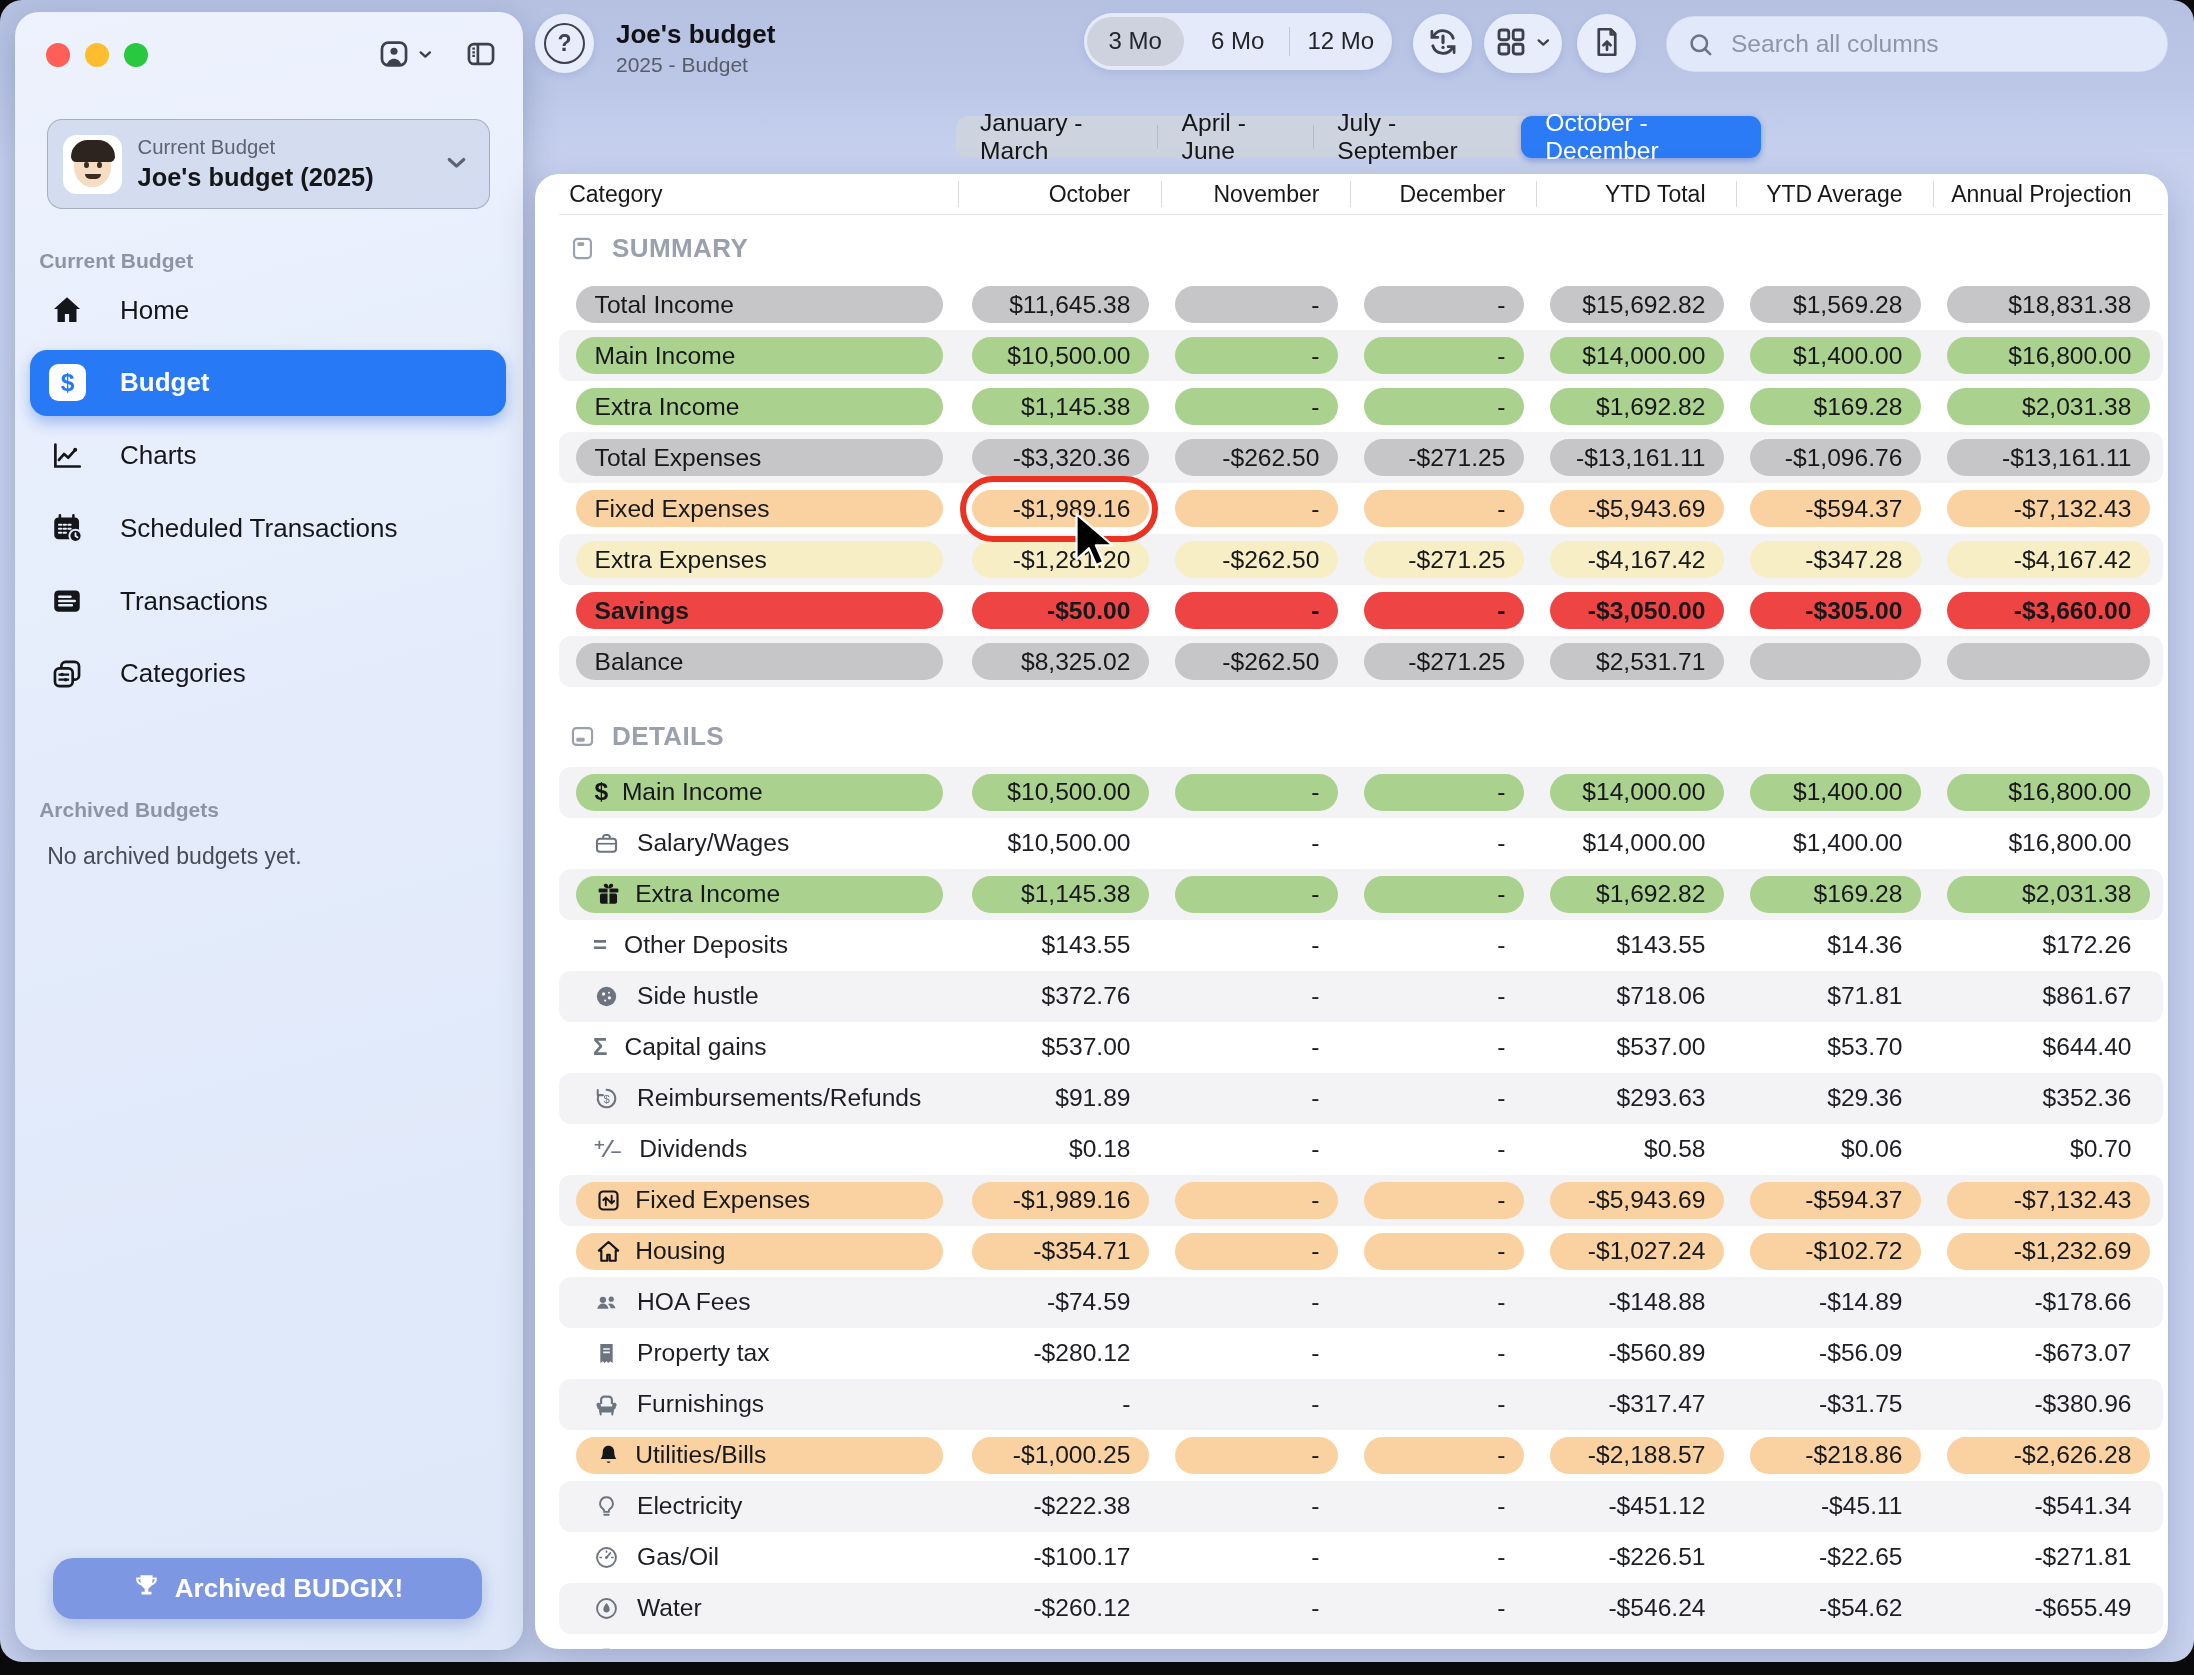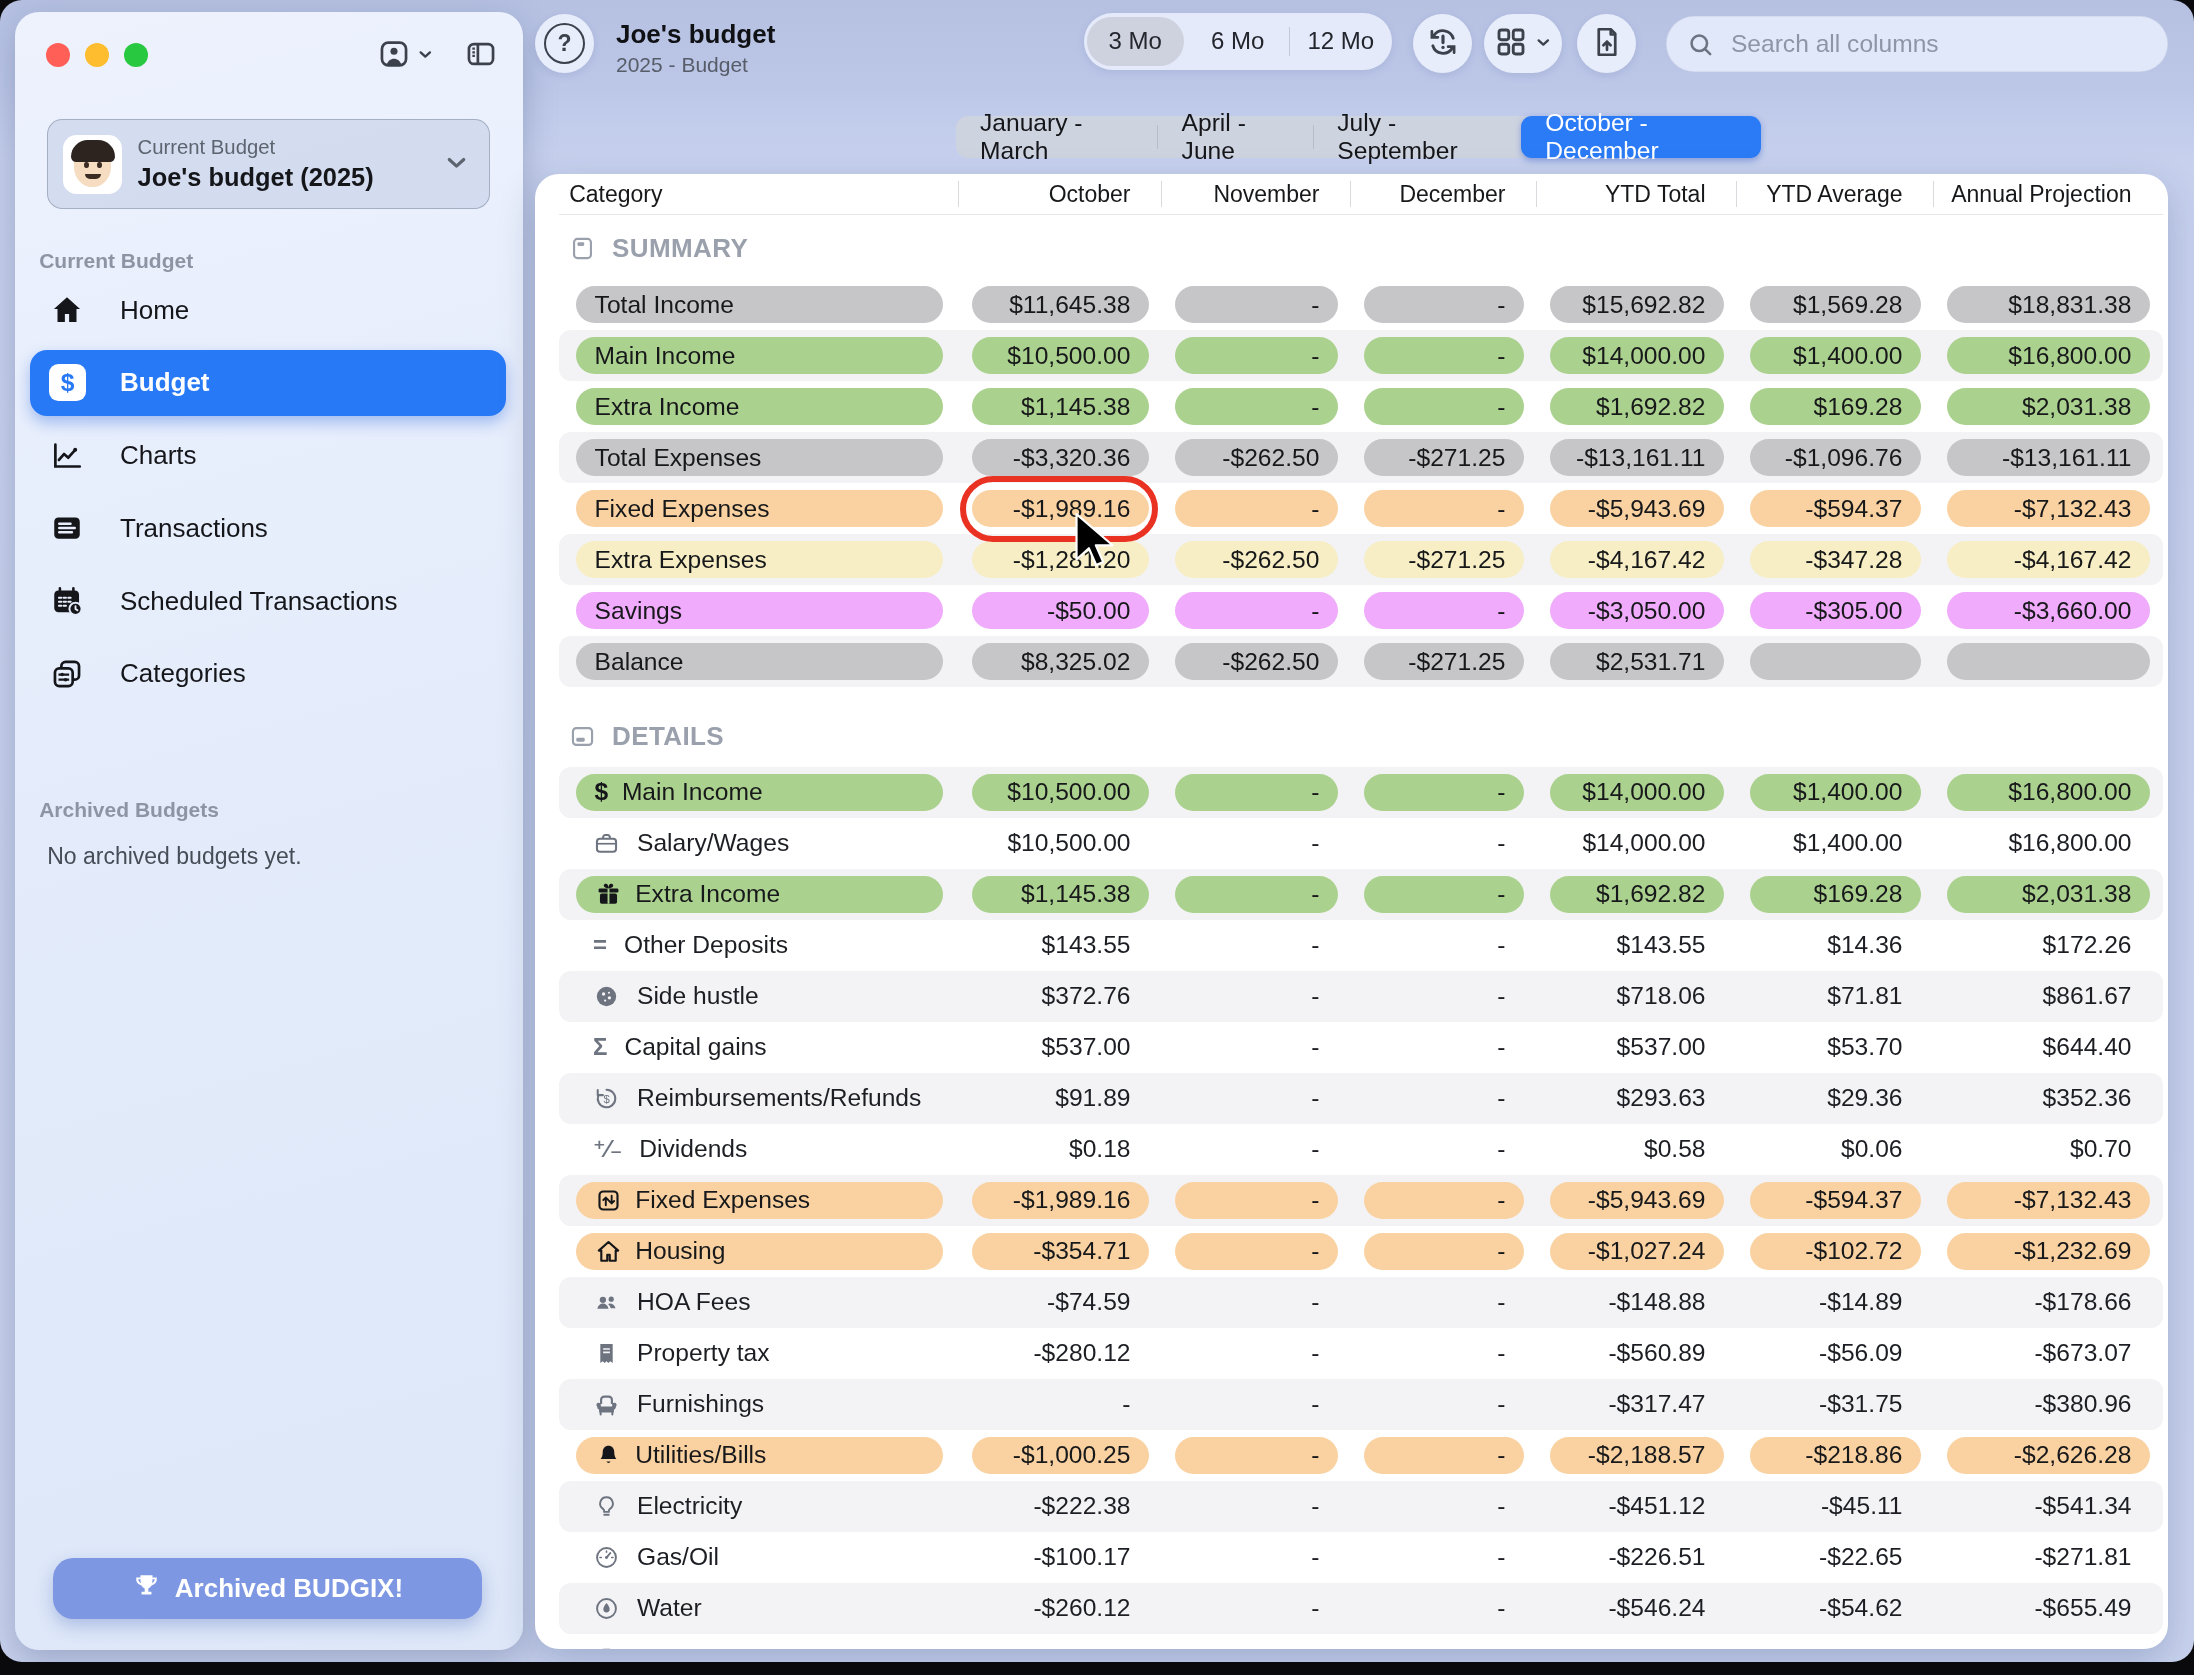--- a/index.html
+++ b/index.html
@@ -87,21 +87,21 @@
   .sec-head svg{width:27px;height:27px;}
   .sum-head{margin-top:15.2px;} .det-head{margin-top:30.5px;}
   .rows{margin-top:12px;}
   .row{height:51px;align-items:center;border-radius:12px;}
   .row.stripe{background:#f3f3f5;}
   .cell{height:51px;display:flex;align-items:center;}
   .pill{height:37px;border-radius:18.6px;display:flex;align-items:center;font-size:24.6px;color:#17181a;}
   .pill.cat{flex:1;margin-left:17px;margin-right:15.2px;padding-left:18.6px;gap:13.6px;}
   .pill.num{flex:1;margin-left:13.6px;margin-right:12px;justify-content:flex-end;padding-right:18.6px;}
   .gray{background:#c6c5c8;} .green{background:#abd18f;} .orange{background:#fad2a2;}
-  .yellow{background:#f7eec5;} .blue{background:#f0abfc;}
+  .yellow{background:#f7eec5;} .blue{background:#ef4444;font-weight:bold;}
   .cell.child.catc{padding-left:34px;gap:17px;}
   .cell.child .clabel{font-size:24.6px;color:#1c1e23;}
   .cell.child .icon{color:#6d7480;display:flex;}
   .cell.child .icon svg{width:27px;height:27px;}
   .cell.child .icon .tglyph{font-size:24px;font-weight:600;color:#6d7480;}
   .cell.num.child{justify-content:flex-end;}
   .val{font-size:24.6px;color:#1c1e23;padding-right:30.5px;}
   .pill .icon{display:flex;color:#15161a;} .pill .icon svg{width:27px;height:27px;}
   .pill .icon .tglyph{font-size:24.6px;font-weight:700;color:#15161a;}
   
@@ -183,37 +183,37 @@
                 <path d="M3.8 4v15.4H21" fill="none" stroke="currentColor" stroke-width="1.9" stroke-linecap="round"></path>
                 <path d="M6.3 14.8l3.6-4.2 3 2.6 4.9-5.6" fill="none" stroke="currentColor" stroke-width="1.9" stroke-linecap="round" stroke-linejoin="round"></path>
                 <circle cx="17.8" cy="7.6" r="1.4"></circle>
               </svg>
             </span>
             <span class="side-label">Charts</span>
           </div>
           <div class="side-item">
             <span class="icon ">
               <svg viewBox="0 0 24 24" fill="currentColor">
-                <rect x="3" y="4.5" width="18" height="15" rx="3"></rect>
-                <path d="M6.5 9h8M6.5 12h11M6.5 15h9" stroke="#e8eefb" stroke-width="1.7" fill="none" stroke-linecap="round"></path>
-              </svg>
-            </span>
-            <span class="side-label">Transactions</span>
-          </div>
-          <div class="side-item">
-            <span class="icon ">
-              <svg viewBox="0 0 24 24" fill="currentColor">
                 <rect x="3" y="4.5" width="17.5" height="15.5" rx="3"></rect>
                 <path d="M7 3v3M16.5 3v3" stroke="currentColor" stroke-width="1.8" stroke-linecap="round" fill="none"></path>
                 <path d="M6.3 9.7h1.7M9.6 9.7h1.7M12.9 9.7h1.7M6.3 12.5h1.7M9.6 12.5h1.7M12.9 12.5h1.7M6.3 15.3h1.7M9.6 15.3h1.7" stroke="#e8eefb" stroke-width="1.4" fill="none" stroke-linecap="round"></path>
                 <circle cx="18" cy="17.5" r="4.3" stroke="#e3ebfa" stroke-width="1.4"></circle>
                 <path d="M18 15.6v2l1.4 1" stroke="#e8eefb" stroke-width="1.3" fill="none" stroke-linecap="round"></path>
               </svg>
             </span>
             <span class="side-label">Scheduled Transactions</span>
+          </div>
+          <div class="side-item">
+            <span class="icon ">
+              <svg viewBox="0 0 24 24" fill="currentColor">
+                <rect x="3" y="4.5" width="18" height="15" rx="3"></rect>
+                <path d="M6.5 9h8M6.5 12h11M6.5 15h9" stroke="#e8eefb" stroke-width="1.7" fill="none" stroke-linecap="round"></path>
+              </svg>
+            </span>
+            <span class="side-label">Transactions</span>
           </div>
           <div class="side-item">
             <span class="icon ">
               <svg viewBox="0 0 24 24" fill="currentColor">
                 <rect x="8" y="3.5" width="12.5" height="12.5" rx="3" fill="none" stroke="currentColor" stroke-width="1.9"></rect>
                 <rect x="3.5" y="8" width="12.5" height="12.5" rx="3" fill="#e6edfb" stroke="currentColor" stroke-width="1.9"></rect>
                 <path d="M6 12.4h7.5M6 16h7.5" stroke="currentColor" stroke-width="1.5" fill="none"></path>
                 <circle cx="8.6" cy="12.4" r="1.25" fill="currentColor"></circle>
                 <circle cx="11" cy="16" r="1.25" fill="currentColor"></circle>
               </svg>

